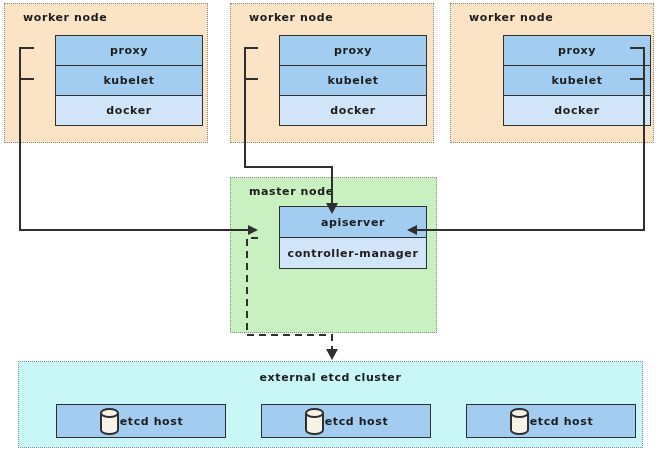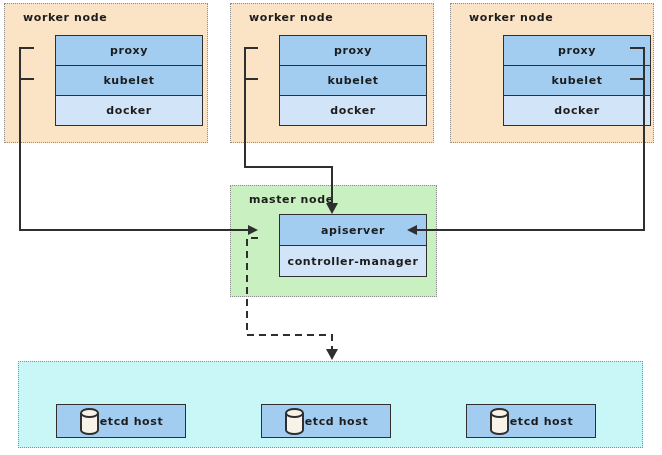--- a/index.html
+++ b/index.html
@@ -39,21 +39,21 @@
     box-sizing:border-box;height:31px;margin-top:-1px;
     border:1px solid var(--box-border);
     display:flex;align-items:center;justify-content:center;
     font-size:11px;font-weight:bold;letter-spacing:.6px;
   }
   .row:first-child{margin-top:0;}
   .master .row{height:32px;}
   .mid{background:var(--box-blue);}
   .light{background:var(--box-blue-light);}
   .host{
-    position:absolute;width:130px;height:34px;box-sizing:border-box;
+    position:absolute;width:170px;height:34px;box-sizing:border-box;
     background:var(--box-blue);border:1px solid var(--box-border);
     display:flex;align-items:center;justify-content:center;gap:0;
     font-size:11px;font-weight:bold;letter-spacing:.6px;
   }
   .cyl{flex:0 0 auto;display:block;}
   #wires{position:absolute;left:0;top:0;pointer-events:none;}
   #wires path{stroke:var(--arrow);stroke-width:2;fill:none;}
   #wires path.dashed{stroke-dasharray:7 5;}
   #wires polygon{fill:var(--arrow);stroke:none;}
 </style>
@@ -82,29 +82,30 @@
 
   <div class="group worker" style="left:450px;top:3px;width:204px;height:140px">
     <div class="group-title">worker node</div>
     <div class="stack" style="left:32px;top:31px;width:148px">
       <div class="row mid">proxy</div>
       <div class="row mid">kubelet</div>
       <div class="row light">docker</div>
     </div>
   </div>
 
-  <div class="group master" style="left:230px;top:185px;width:207px;height:112px">
+  <div class="group master" style="left:230px;top:177px;width:207px;height:156px">
     <div class="group-title">master node</div>
     <div class="stack" style="left:28px;top:28px;width:148px">
       <div class="row mid">apiserver</div>
       <div class="row light">controller-manager</div>
     </div>
   </div>
 
   <div class="group etcd" style="left:18px;top:361px;width:625px;height:87px">
+    <div class="etcd-title">external etcd cluster</div>
 
     <div class="host" style="left:37px;top:42px">
       <svg class="cyl" width="21" height="27" viewBox="0 0 21 27">
         <path d="M2 5 L2 22 A8.5 4 0 0 0 19 22 L19 5" fill="var(--cylinder-fill)" stroke="var(--box-border)" stroke-width="2"></path>
         <ellipse cx="10.5" cy="5" rx="8.5" ry="4" fill="var(--cylinder-fill)" stroke="var(--box-border)" stroke-width="2"></ellipse>
       </svg>
       <span>etcd host</span>
     </div>
 
     <div class="host" style="left:242px;top:42px">

